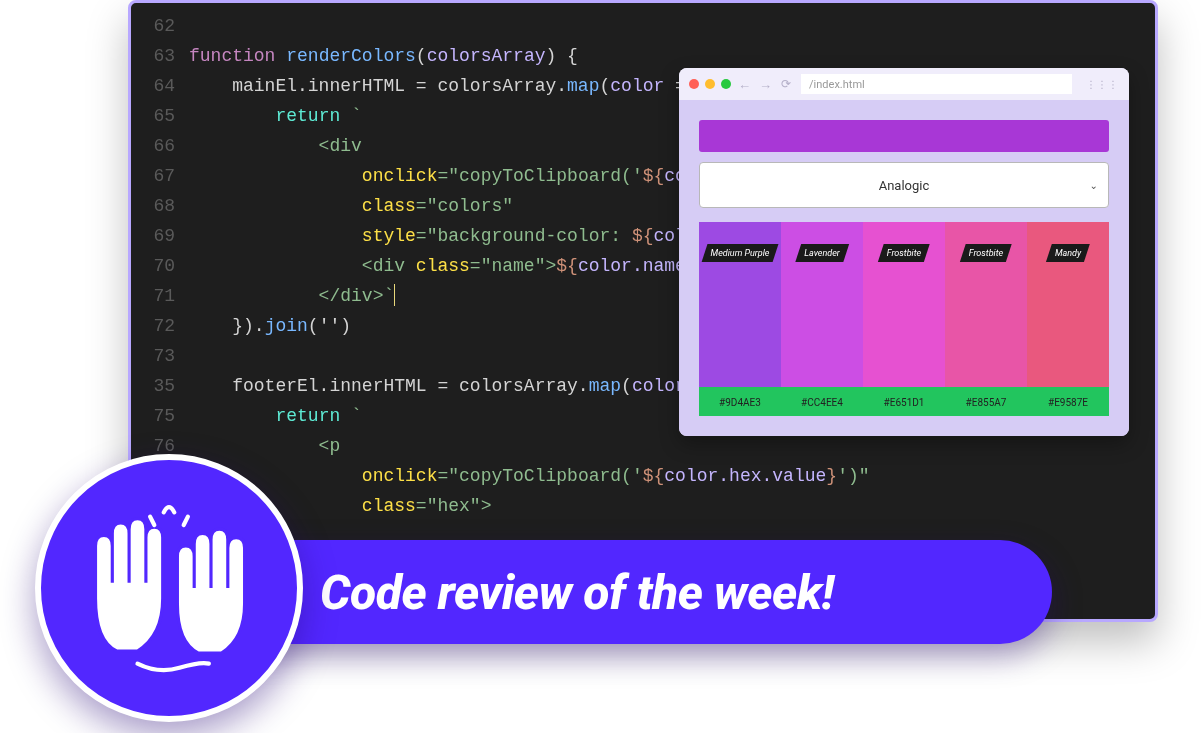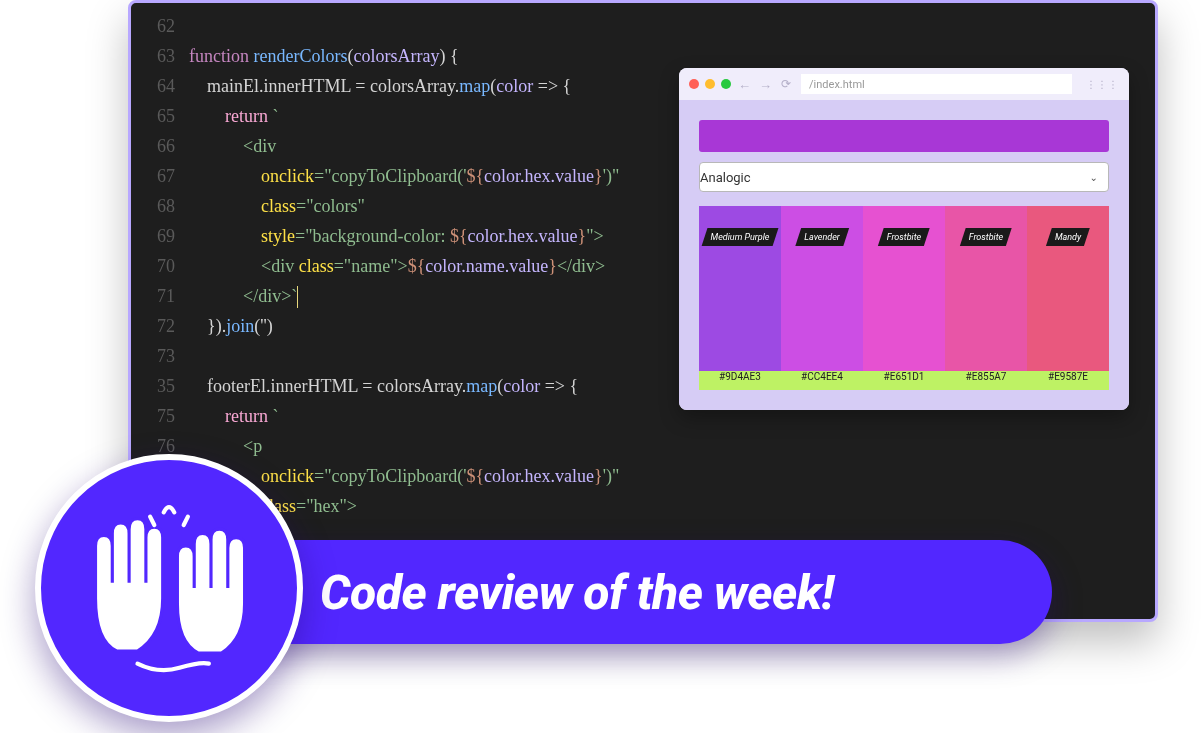--- a/index.html
+++ b/index.html
@@ -18,21 +18,21 @@
   width: 1030px;
   height: 622px;
   background: #1e1e1e;
   border: 3px solid #b8a8ff;
   border-radius: 8px;
   box-shadow: 0 20px 40px rgba(0,0,0,0.25);
   overflow: hidden;
 }
 .code-area {
   display: flex;
-  font-family: Liberation Serif, serif;
+  font-family: Liberation Mono, monospace;
   font-size: 18px;
   line-height: 30px;
   padding: 8px 0;
 }
 .gutter {
   width: 58px;
   text-align: right;
   color: #5a5a5a;
   padding-right: 14px;
   user-select: none;
@@ -43,21 +43,21 @@
   white-space: pre;
   color: #d4d4d4;
 }
 .code div { height: 30px; }
 .kw { color: #c586c0; }
 .fn { color: #79b8ff; }
 .id { color: #c4b5fd; }
 .str { color: #8fbc8f; }
 .attr { color: #fde047; }
 .tpl { color: #ce9178; }
-.ret { color: #f9a8d4; }
+.ret { color: #5eead4; }
 .cursor {
   display: inline-block;
   width: 1px;
   height: 22px;
   background: #e8d87c;
   vertical-align: middle;
   position: relative;
   top: -1px;
 }
 
@@ -108,27 +108,27 @@
 }
 .selected-color {
   width: 100%;
   height: 32px;
   background: #a837d6;
   border-radius: 3px;
   margin-bottom: 10px;
 }
 .select-mock, .btn-mock {
   width: 100%;
-  height: 30px;
+  height: 46px;
   background: #fff;
   border: 1px solid #b8b8b8;
   border-radius: 4px;
   display: flex;
   align-items: center;
-  justify-content: flex-start;
+  justify-content: center;
   font-size: 13px;
   color: #333;
   margin-bottom: 8px;
   position: relative;
 }
 .select-mock .chev {
   position: absolute;
   right: 10px;
   font-size: 10px;
   color: #555;
@@ -149,22 +149,22 @@
   background: #1a1a1a;
   color: #fff;
   font-size: 9px;
   padding: 4px 6px;
   white-space: nowrap;
   font-style: italic;
 }
 .swatch-label span { display: inline-block; transform: skewX(18deg); }
 .hex-row {
   display: flex;
-  background: #bef264;
-  padding: 0 0 8px;
+  background: #22c55e;
+  padding: 10px 0 8px;
 }
 .hex-c {
   flex: 1;
   text-align: center;
   font-size: 10px;
   color: #222;
 }
 
 
 .badge-pill {

